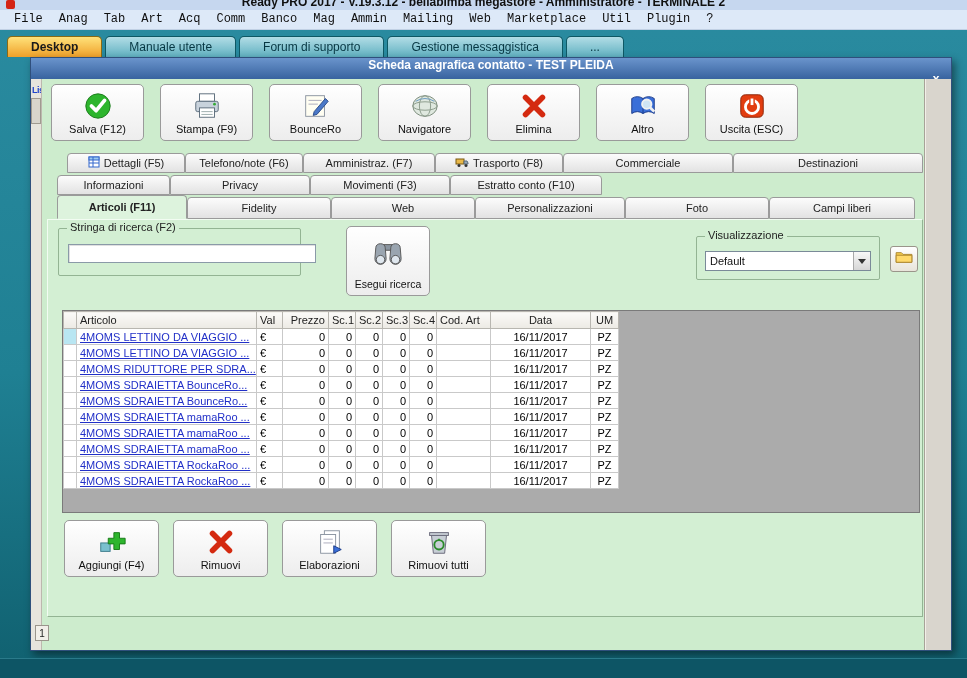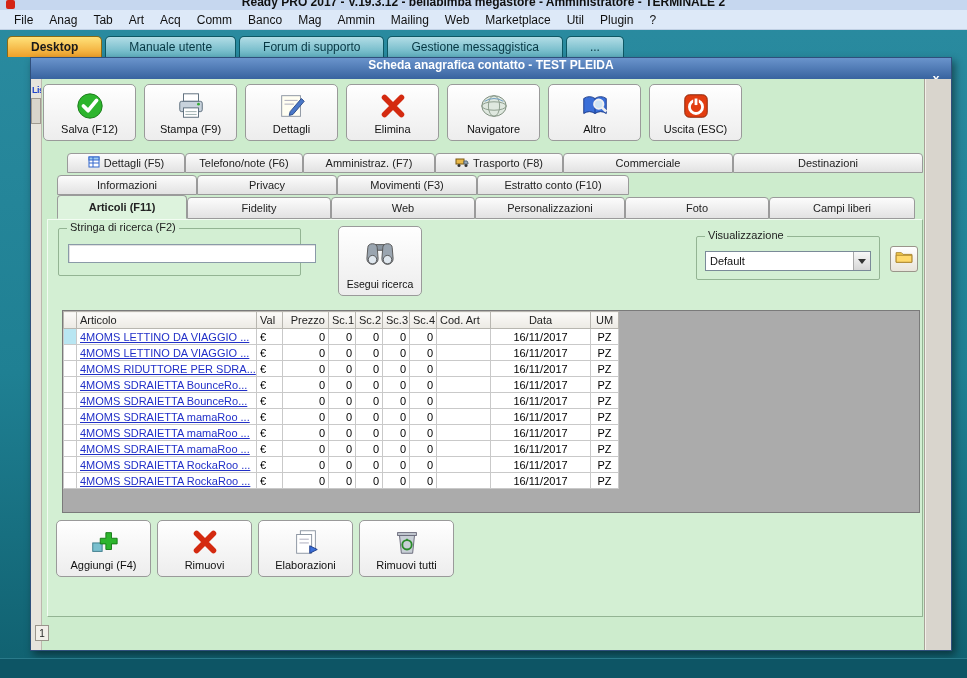--- a/index.html
+++ b/index.html
@@ -7,21 +7,21 @@
   body {
     position:relative; overflow:hidden;
     font-family:"Liberation Sans", sans-serif;
     background:linear-gradient(#2a8ba0 0%, #1f8093 55%, #10606f 100%);
   }
   
   #titlestrip { position:absolute; top:0; left:0; right:0; height:10px; background:#c6d7ef; overflow:hidden; }
   #titlestrip .t { position:absolute; top:-5px; left:0; width:100%; text-align:center; font-size:12px; font-weight:bold; color:#101010; white-space:nowrap; }
   #titlestrip .appicon { position:absolute; left:6px; top:0; width:9px; height:9px; background:#d42314; border-radius:2px; }
   
-  #menubar { position:absolute; top:10px; left:0; right:0; height:20px; background:#dde9f8; border-bottom:1px solid #c0d0e4; display:flex; align-items:flex-end; padding-left:6px; }
+  #menubar { position:absolute; top:10px; left:0; right:0; height:20px; background:#dde9f8; border-bottom:1px solid #c0d0e4; display:flex; align-items:flex-start; padding-left:6px;font-family:Liberation Mono, monospace; }
   .menu-item { font-size:12px; color:#101010; padding:2px 8px; cursor:default; }
   
   #tabbar { position:absolute; top:31px; left:0; right:0; height:26px; display:flex; align-items:flex-end; padding-left:7px; gap:3px; }
   .dtab { height:21px; line-height:20px; padding:0 23px; font-size:12px; color:#073743;
           border:1px solid #0e5864; border-bottom:none; border-radius:5px 5px 0 0;
           background:linear-gradient(#b2dde6,#5fb0c0); cursor:default; white-space:nowrap; }
   .dtab.active { background:linear-gradient(#ffe27a,#efa02a); border-color:#8a6a14; color:#1a1a1a; font-weight:bold; }
   
   #dialog { position:absolute; left:30px; top:57px; width:922px; height:594px; background:#cdeccd;
             border:1px solid #2f4f7c; box-shadow:3px 4px 8px rgba(0,0,0,.45); }
@@ -31,21 +31,21 @@
   #dlg-client { position:absolute; top:21px; left:0; right:0; bottom:0; }
   
   .left-sliver { position:absolute; left:0; top:0; bottom:0; width:11px; background:#e7e4dd; border-right:1px solid #bcb8ae; overflow:hidden; }
   .left-sliver .lis { position:absolute; top:6px; left:1px; font-size:9px; font-weight:bold; color:#2244cc; letter-spacing:-0.5px; }
   .sliver-box { position:absolute; left:0; top:19px; width:10px; height:26px; background:#d8d4cc; border:1px solid #a09a90; }
   .right-strip { position:absolute; right:0; top:0; bottom:0; width:27px; background:#d9d5cd; border-left:1px solid #a7a298; box-shadow:inset 1px 0 0 #f2efe8; }
   #pageOne { position:absolute; left:4px; top:546px; width:14px; height:16px; background:#f2efe9; border:1px solid #9a958c; font-size:10px; line-height:15px; text-align:center; color:#222; }
   
   #toolbar { position:absolute; left:12px; top:5px; display:flex; gap:8px; }
   .tbtn { width:93px; height:57px; background:linear-gradient(#ffffff,#ededed); border:1px solid #9a9a9a; border-radius:5px;
-          display:flex; flex-direction:column; align-items:center; justify-content:flex-end; padding:3px 2px 5px; cursor:default; }
+          display:flex; flex-direction:column; align-items:center; justify-content:flex-end; padding:3px 2px 5px; cursor:default;margin-left:8px; }
   .tbtn .ic { flex:1; display:flex; align-items:center; justify-content:center; }
   .tbtn .lbl { font-size:11px; color:#111; white-space:nowrap; }
   
   .tabrow { position:absolute; display:flex; }
   #trow1 { left:36px; top:74px; }
   #trow2 { left:26px; top:96px; }
   #trow3 { left:26px; top:118px; z-index:3; }
   .tab { height:20px; border:1px solid #9a9a9a; border-radius:4px 4px 0 0;
          background:linear-gradient(#fcfcfc,#e2e2e2); font-size:11px; color:#222;
          display:flex; align-items:center; justify-content:center; gap:4px; padding:0 6px; cursor:default; white-space:nowrap; overflow:hidden; }
@@ -159,40 +159,40 @@
       </div>
       <div class="tbtn">
         <span class="ic">
           <svg viewBox="0 0 32 32" width="30" height="30">
               <rect x="5" y="5" width="20" height="22" fill="#fffef2" stroke="#8a93a0"></rect>
               <line x1="8" y1="10" x2="22" y2="10" stroke="#aab"></line>
               <line x1="8" y1="14" x2="18" y2="14" stroke="#aab"></line>
               <path d="M14 22 L26 8 L29 11 L17 25 L13 26 Z" fill="#4a78c8" stroke="#2a4a88"></path>
             </svg>
         </span>
-        <span class="lbl">Dettagli</span>
-      </div>
-      <div class="tbtn">
-        <span class="ic">
-          <svg viewBox="0 0 32 32" width="30" height="30">
-              <path d="M7 7 L25 25 M25 7 L7 25" stroke="#d42a10" stroke-width="6" stroke-linecap="round"></path>
-            </svg>
-        </span>
-        <span class="lbl">Elimina</span>
+        <span class="lbl">BounceRo</span>
       </div>
       <div class="tbtn">
         <span class="ic">
           <svg viewBox="0 0 32 32" width="30" height="30">
               <ellipse cx="16" cy="16" rx="13" ry="11" fill="#dfe8df" stroke="#788878"></ellipse>
               <ellipse cx="16" cy="16" rx="13" ry="4.5" fill="none" stroke="#8a9a8a"></ellipse>
               <ellipse cx="16" cy="16" rx="6" ry="11" fill="none" stroke="#8a9a8a"></ellipse>
               <path d="M6 11 q10 -6 20 0" fill="none" stroke="#6a9ac0"></path>
             </svg>
         </span>
         <span class="lbl">Navigatore</span>
+      </div>
+      <div class="tbtn">
+        <span class="ic">
+          <svg viewBox="0 0 32 32" width="30" height="30">
+              <path d="M7 7 L25 25 M25 7 L7 25" stroke="#d42a10" stroke-width="6" stroke-linecap="round"></path>
+            </svg>
+        </span>
+        <span class="lbl">Elimina</span>
       </div>
       <div class="tbtn">
         <span class="ic">
           <svg viewBox="0 0 32 32" width="30" height="30">
               <path d="M4 8 Q10 4 16 8 Q22 4 28 8 L28 24 Q22 20 16 24 Q10 20 4 24 Z" fill="#3a6fd8" stroke="#1a3a88"></path>
               <line x1="16" y1="8" x2="16" y2="24" stroke="#1a3a88"></line>
               <circle cx="20" cy="14" r="5" fill="#cfe4f4" stroke="#f0f0f0" stroke-width="2"></circle>
               <line x1="23.5" y1="17.5" x2="28" y2="22" stroke="#f0f0f0" stroke-width="3"></line>
             </svg>
         </span>
@@ -237,21 +237,21 @@
         <span>Trasporto (F8)</span>
       </div>
       <div class="tab" style="width:170px">
         <span>Commerciale</span>
       </div>
       <div class="tab" style="width:190px">
         <span>Destinazioni</span>
       </div>
     </div>
     <div class="tabrow" id="trow2">
-      <div class="tab" style="width:140px">
+      <div class="tab" style="width:113px">
         <span>Informazioni</span>
       </div>
       <div class="tab" style="width:140px">
         <span>Privacy</span>
       </div>
       <div class="tab" style="width:140px">
         <span>Movimenti (F3)</span>
       </div>
       <div class="tab" style="width:152px">
         <span>Estratto conto (F10)</span>

